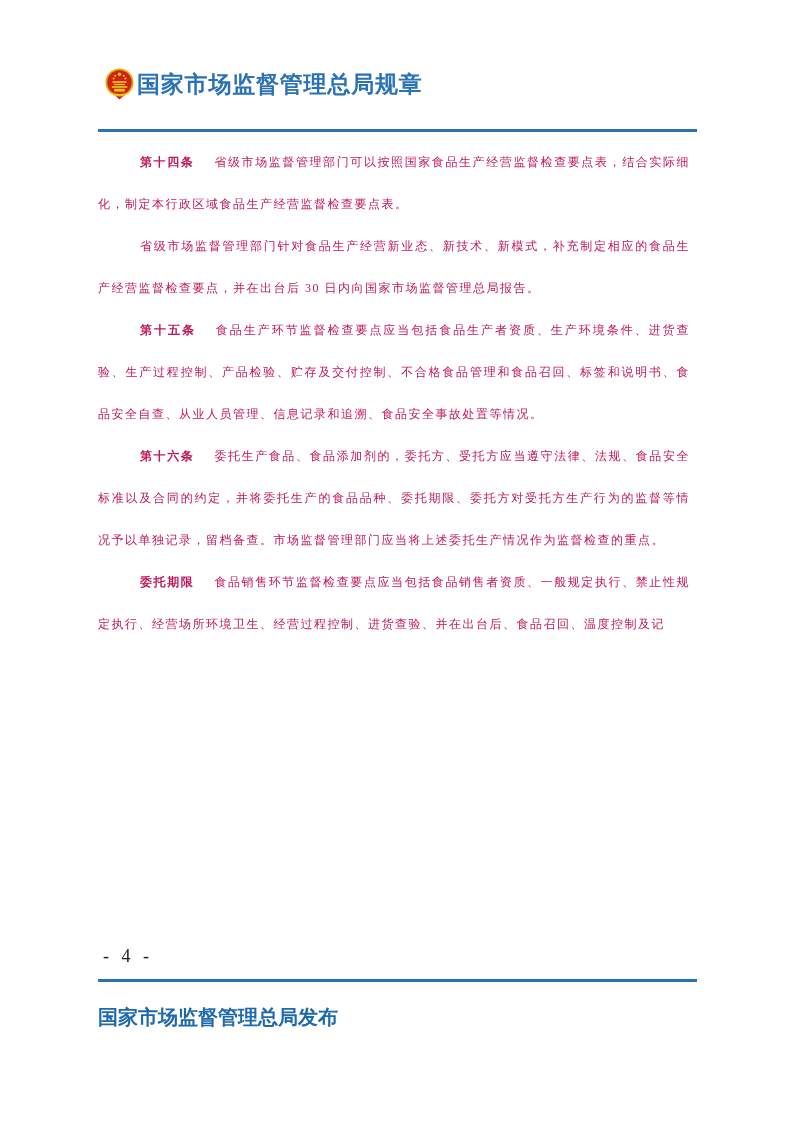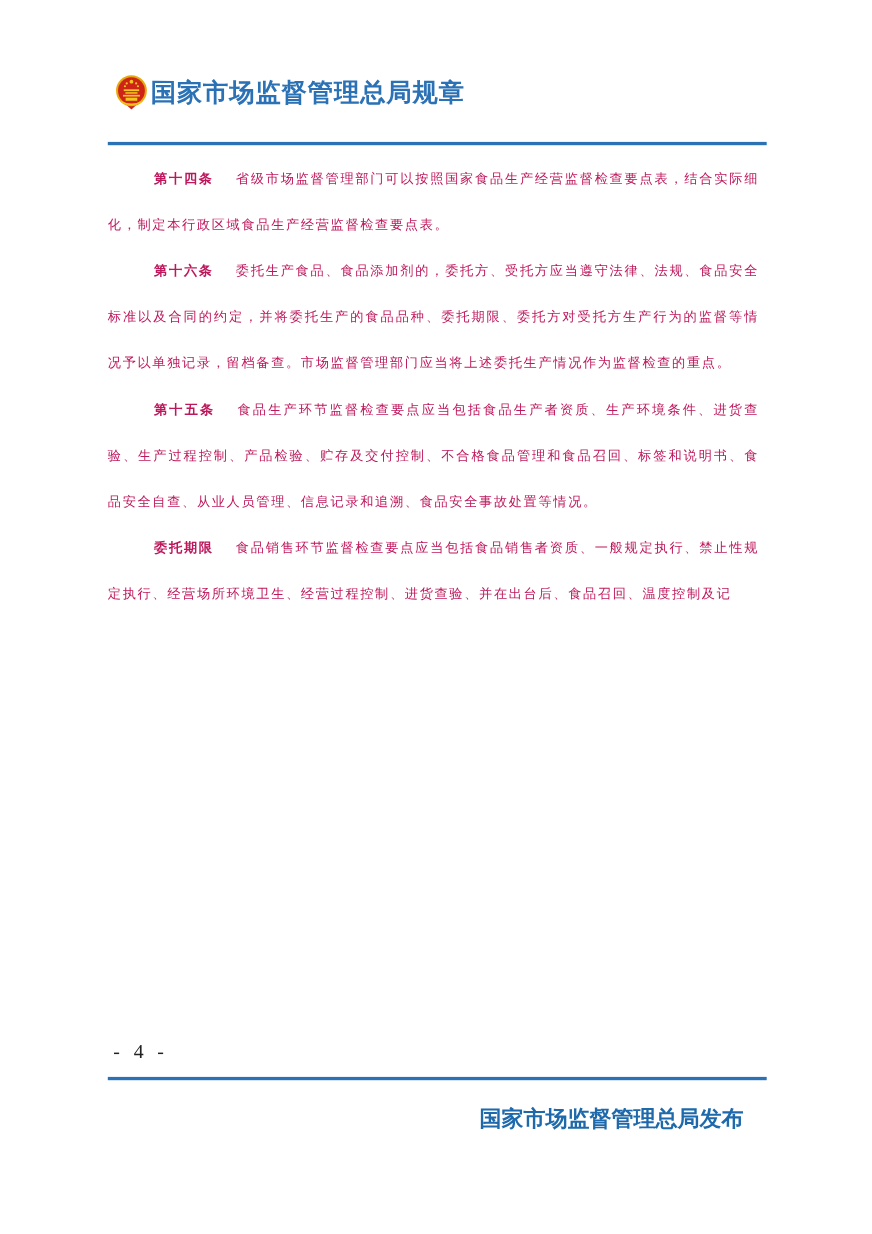--- a/index.html
+++ b/index.html
@@ -68,21 +68,20 @@
     font-size: 18px;
     letter-spacing: 4px;
     color: #222222;
     white-space: nowrap;
   }
   .publisher {
     position: absolute;
     left: 98px;
     top: 1004px;
     width: 578px;
-    text-align: right;
     font-family: "Liberation Sans", sans-serif;
     font-weight: 700;
     font-size: 20px;
     color: #1d69ab;
     white-space: nowrap;
   }
 </style>
 </head>
 <body>
 
@@ -106,22 +105,23 @@
         <path d="M4 23.5 Q14.5 28.5 25 23.5 L23.5 25.5 Q14.5 30 5.5 25.5 Z" fill="#f2c51f"></path>
       </svg>
     </span>
     <span class="doc-header-title">国家市场监督管理总局规章</span>
   </header>
 
   <div class="rule header-rule"></div>
 
   <main class="doc-body">
       <p class="para"><span class="article-heading">第十四条</span><span>省级市场监督管理部门可以按照国家食品生产经营监督检查要点表，结合实际细化，制定本行政区域食品生产经营监督检查要点表。</span></p>
+      <p class="para"><span class="article-heading"></span><span>省级市场监督管理部门针对食品生产经营新业态、新技术、新模式，补充制定相应的食品生产经营监督检查要点，并在出台后 30 日内向国家市场监督管理总局报告。</span></p>
+      <p class="para"><span class="article-heading">第十五条</span><span>食品生产环节监督检查要点应当包括食品生产者资质、生产环境条件、进货查验、生产过程控制、产品检验、贮存及交付控制、不合格食品管理和食品召回、标签和说明书、食品安全自查、从业人员管理、信息记录和追溯、食品安全事故处置等情况。</span></p>
       <p class="para"><span class="article-heading">第十六条</span><span>委托生产食品、食品添加剂的，委托方、受托方应当遵守法律、法规、食品安全标准以及合同的约定，并将委托生产的食品品种、委托期限、委托方对受托方生产行为的监督等情况予以单独记录，留档备查。市场监督管理部门应当将上述委托生产情况作为监督检查的重点。</span></p>
-      <p class="para"><span class="article-heading">第十五条</span><span>食品生产环节监督检查要点应当包括食品生产者资质、生产环境条件、进货查验、生产过程控制、产品检验、贮存及交付控制、不合格食品管理和食品召回、标签和说明书、食品安全自查、从业人员管理、信息记录和追溯、食品安全事故处置等情况。</span></p>
       <p class="para"><span class="article-heading">委托期限</span><span>食品销售环节监督检查要点应当包括食品销售者资质、一般规定执行、禁止性规定执行、经营场所环境卫生、经营过程控制、进货查验、并在出台后、食品召回、温度控制及记</span></p>
     </main>
 
   <div class="page-number">- 4 -</div>
 
   <div class="rule footer-rule"></div>
 
   <div class="publisher">国家市场监督管理总局发布</div>
 
 </div>

